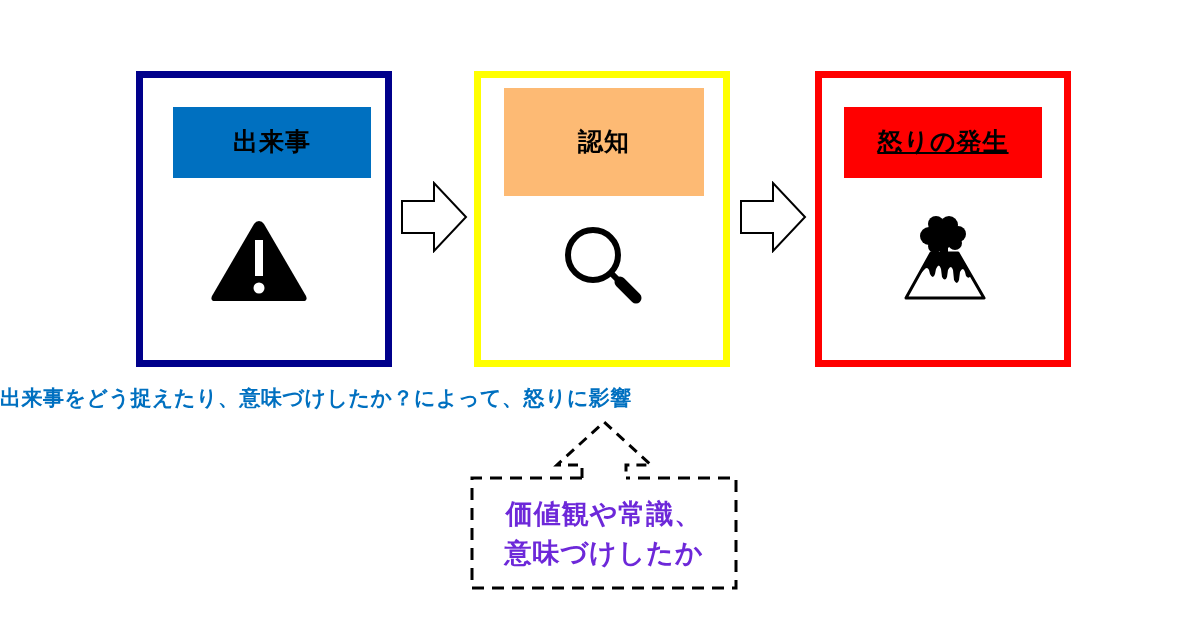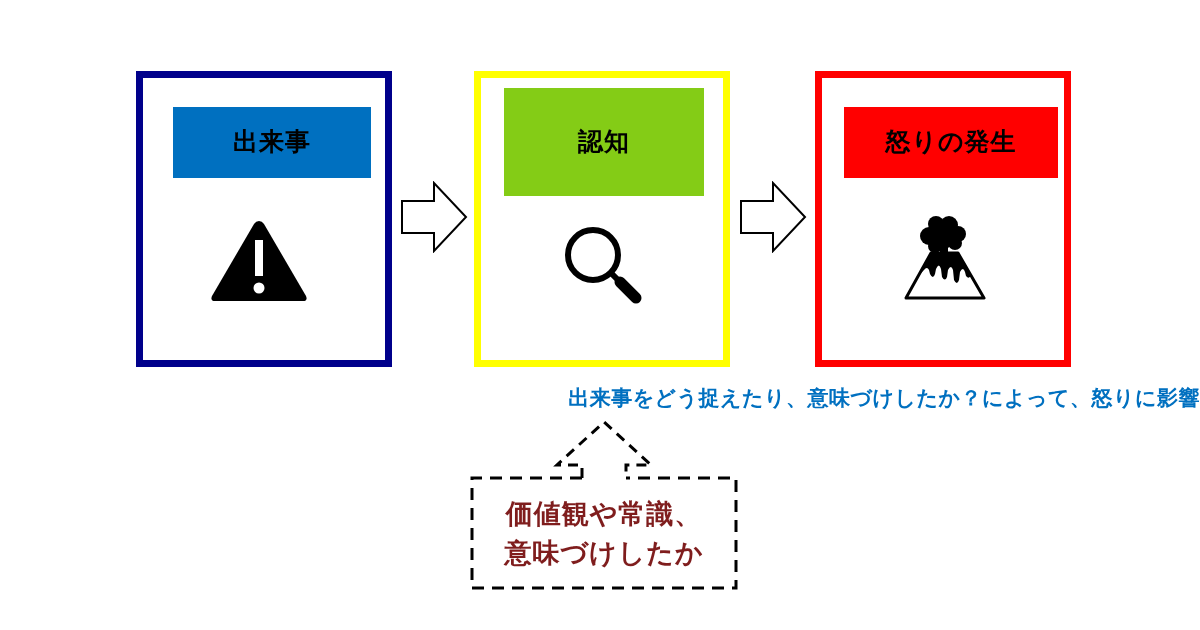--- a/index.html
+++ b/index.html
@@ -13,27 +13,27 @@
   }
   .label {
     position: absolute; box-sizing: border-box; display: flex; flex-direction: column;
     align-items: center; justify-content: center; font-weight: bold; color: #000;
     font-size: 25px; letter-spacing: 1px;
   }
   .label span { display: block; line-height: 1.55; }
   .icon { position: absolute; }
   .arrow { position: absolute; }
   .summary {
-    position: absolute; left: 0; width: 1200px; top: 384px; text-align: right;
+    position: absolute; left: 0; width: 1200px; top: 384px; text-align: left;
     font-size: 21px; font-weight: bold; letter-spacing: 0.5px;
   }
   .note {
     position: absolute; left: 472px; top: 478px; width: 264px; height: 110px;
     display: flex; flex-direction: column; align-items: center; justify-content: center;
-    font-size: 27px; font-weight: bold; color: #7f1d1d; letter-spacing: 1px;
+    font-size: 27px; font-weight: bold; color: #6d28d9; letter-spacing: 1px;
   }
   .note span { display: block; line-height: 1.45; }
 </style>
 </head>
 <body>
 
 <div class="box" style="left:136px; border-color:#00008b;">
 </div>
 <div class="label" style="left:165px; top:107px; width:198px; height:71px; background:#0070c0;margin-left:8px;">
   <span>出来事</span>
@@ -43,36 +43,36 @@
   <rect x="46" y="22" width="8" height="36" fill="#fff"></rect>
   <circle cx="50" cy="70" r="5.5" fill="#fff"></circle>
 </svg>
 
 <svg class="arrow" style="left:400px; top:181px;" width="70" height="72" viewBox="0 0 70 72">
   <path d="M2 20 L34 20 L34 2 L66 36 L34 70 L34 52 L2 52 Z" fill="#fff" stroke="#000" stroke-width="2"></path>
 </svg>
 
 <div class="box" style="left:474px; border-color:#ffff00;">
 </div>
-<div class="label" style="left:504px; top:88px; width:200px; height:108px; background:#84cc16;">
+<div class="label" style="left:504px; top:88px; width:200px; height:108px; background:#fdba74;">
   <span>認知</span>
 </div>
 <svg class="icon" style="left:560px; top:222px;" width="90" height="86" viewBox="0 0 90 86">
   <circle cx="33" cy="33" r="25" fill="none" stroke="#000" stroke-width="6"></circle>
   <line x1="52" y1="52" x2="57" y2="57" stroke="#000" stroke-width="6"></line>
   <line x1="60" y1="60" x2="76" y2="76" stroke="#000" stroke-width="11" stroke-linecap="round"></line>
 </svg>
 
 <svg class="arrow" style="left:739px; top:181px;" width="70" height="72" viewBox="0 0 70 72">
   <path d="M2 20 L34 20 L34 2 L66 36 L34 70 L34 52 L2 52 Z" fill="#fff" stroke="#000" stroke-width="2"></path>
 </svg>
 
 <div class="box" style="left:815px; border-color:#ff0000;">
 </div>
-<div class="label" style="left:844px; top:107px; width:214px; height:71px; background:#ff0000;">
+<div class="label" style="left:844px; top:107px; width:198px; height:71px; background:#ff0000;text-decoration:underline;">
   <span>怒りの発生</span>
 </div>
 <svg class="icon" style="left:903px; top:214px;" width="84" height="88" viewBox="0 0 84 88">
 
   <g fill="#000">
     <circle cx="33" cy="10" r="8"></circle>
     <circle cx="46" cy="11" r="9"></circle>
     <circle cx="55" cy="20" r="8"></circle>
     <circle cx="26" cy="22" r="9"></circle>
     <circle cx="40" cy="24" r="11"></circle>

